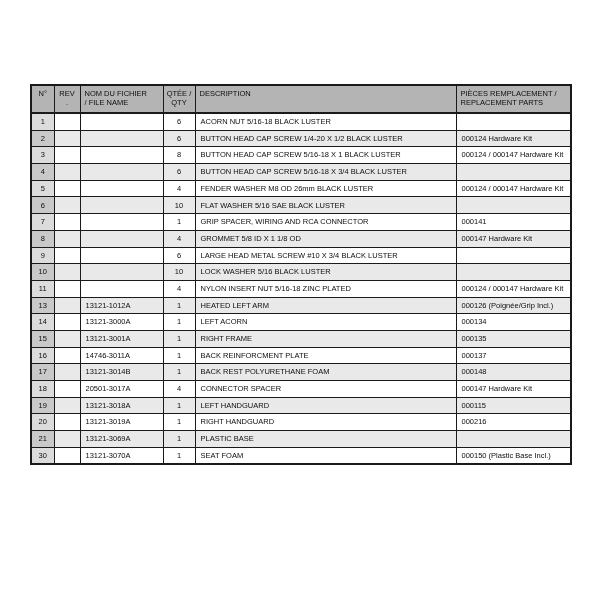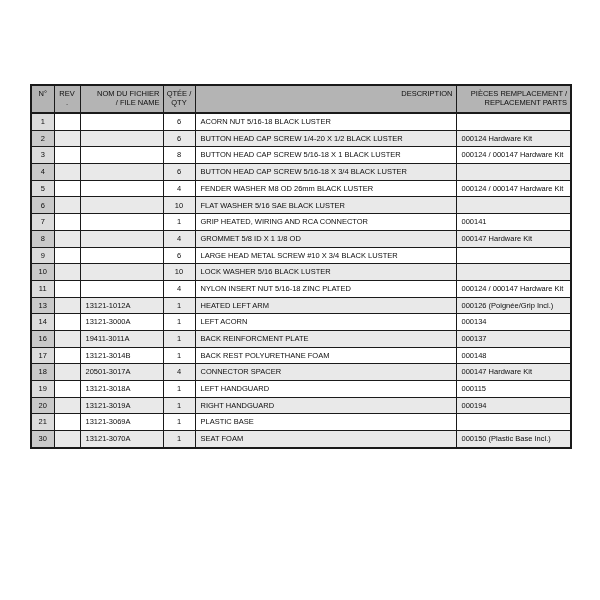--- a/index.html
+++ b/index.html
@@ -31,21 +31,21 @@
   }
   table.parts-table th,
   table.parts-table td {
     border: 1px solid #1a1a1a;
     overflow: hidden;
     white-space: nowrap;
   }
   table.parts-table thead th {
     background: #b4b4b4;
     font-weight: normal;
-    text-align: right;
+    text-align: left;
     vertical-align: top;
     padding: 3px 3px 2px 4px;
     height: 21px;
     white-space: pre-line;
     line-height: 1.25;
     border-bottom-width: 2px;
   }
   table.parts-table thead th.c-no,
   table.parts-table thead th.c-rev,
   table.parts-table thead th.c-qty {
@@ -150,21 +150,21 @@
           <td class="c-file"></td>
           <td class="c-qty">10</td>
           <td class="c-desc">FLAT WASHER 5/16 SAE BLACK LUSTER</td>
           <td class="c-parts"></td>
         </tr>
         <tr>
           <td class="c-no">7</td>
           <td class="c-rev"></td>
           <td class="c-file"></td>
           <td class="c-qty">1</td>
-          <td class="c-desc">GRIP HEATED, WIRING AND RCA CONNECTOR</td>
+          <td class="c-desc">GRIP SPACER, WIRING AND RCA CONNECTOR</td>
           <td class="c-parts">000141</td>
         </tr>
         <tr>
           <td class="c-no">8</td>
           <td class="c-rev"></td>
           <td class="c-file"></td>
           <td class="c-qty">4</td>
           <td class="c-desc">GROMMET 5/8 ID X 1 1/8 OD</td>
           <td class="c-parts">000147 Hardware Kit</td>
         </tr>
@@ -202,23 +202,31 @@
         </tr>
         <tr>
           <td class="c-no">14</td>
           <td class="c-rev"></td>
           <td class="c-file">13121-3000A</td>
           <td class="c-qty">1</td>
           <td class="c-desc">LEFT ACORN</td>
           <td class="c-parts">000134</td>
         </tr>
         <tr>
+          <td class="c-no">15</td>
+          <td class="c-rev"></td>
+          <td class="c-file">13121-3001A</td>
+          <td class="c-qty">1</td>
+          <td class="c-desc">RIGHT FRAME</td>
+          <td class="c-parts">000135</td>
+        </tr>
+        <tr>
           <td class="c-no">16</td>
           <td class="c-rev"></td>
-          <td class="c-file">19411-3011A</td>
+          <td class="c-file">14746-3011A</td>
           <td class="c-qty">1</td>
           <td class="c-desc">BACK REINFORCMENT PLATE</td>
           <td class="c-parts">000137</td>
         </tr>
         <tr>
           <td class="c-no">17</td>
           <td class="c-rev"></td>
           <td class="c-file">13121-3014B</td>
           <td class="c-qty">1</td>
           <td class="c-desc">BACK REST POLYURETHANE FOAM</td>
@@ -239,21 +247,21 @@
           <td class="c-qty">1</td>
           <td class="c-desc">LEFT HANDGUARD</td>
           <td class="c-parts">000115</td>
         </tr>
         <tr>
           <td class="c-no">20</td>
           <td class="c-rev"></td>
           <td class="c-file">13121-3019A</td>
           <td class="c-qty">1</td>
           <td class="c-desc">RIGHT HANDGUARD</td>
-          <td class="c-parts">000194</td>
+          <td class="c-parts">000216</td>
         </tr>
         <tr>
           <td class="c-no">21</td>
           <td class="c-rev"></td>
           <td class="c-file">13121-3069A</td>
           <td class="c-qty">1</td>
           <td class="c-desc">PLASTIC BASE</td>
           <td class="c-parts"></td>
         </tr>
         <tr>

